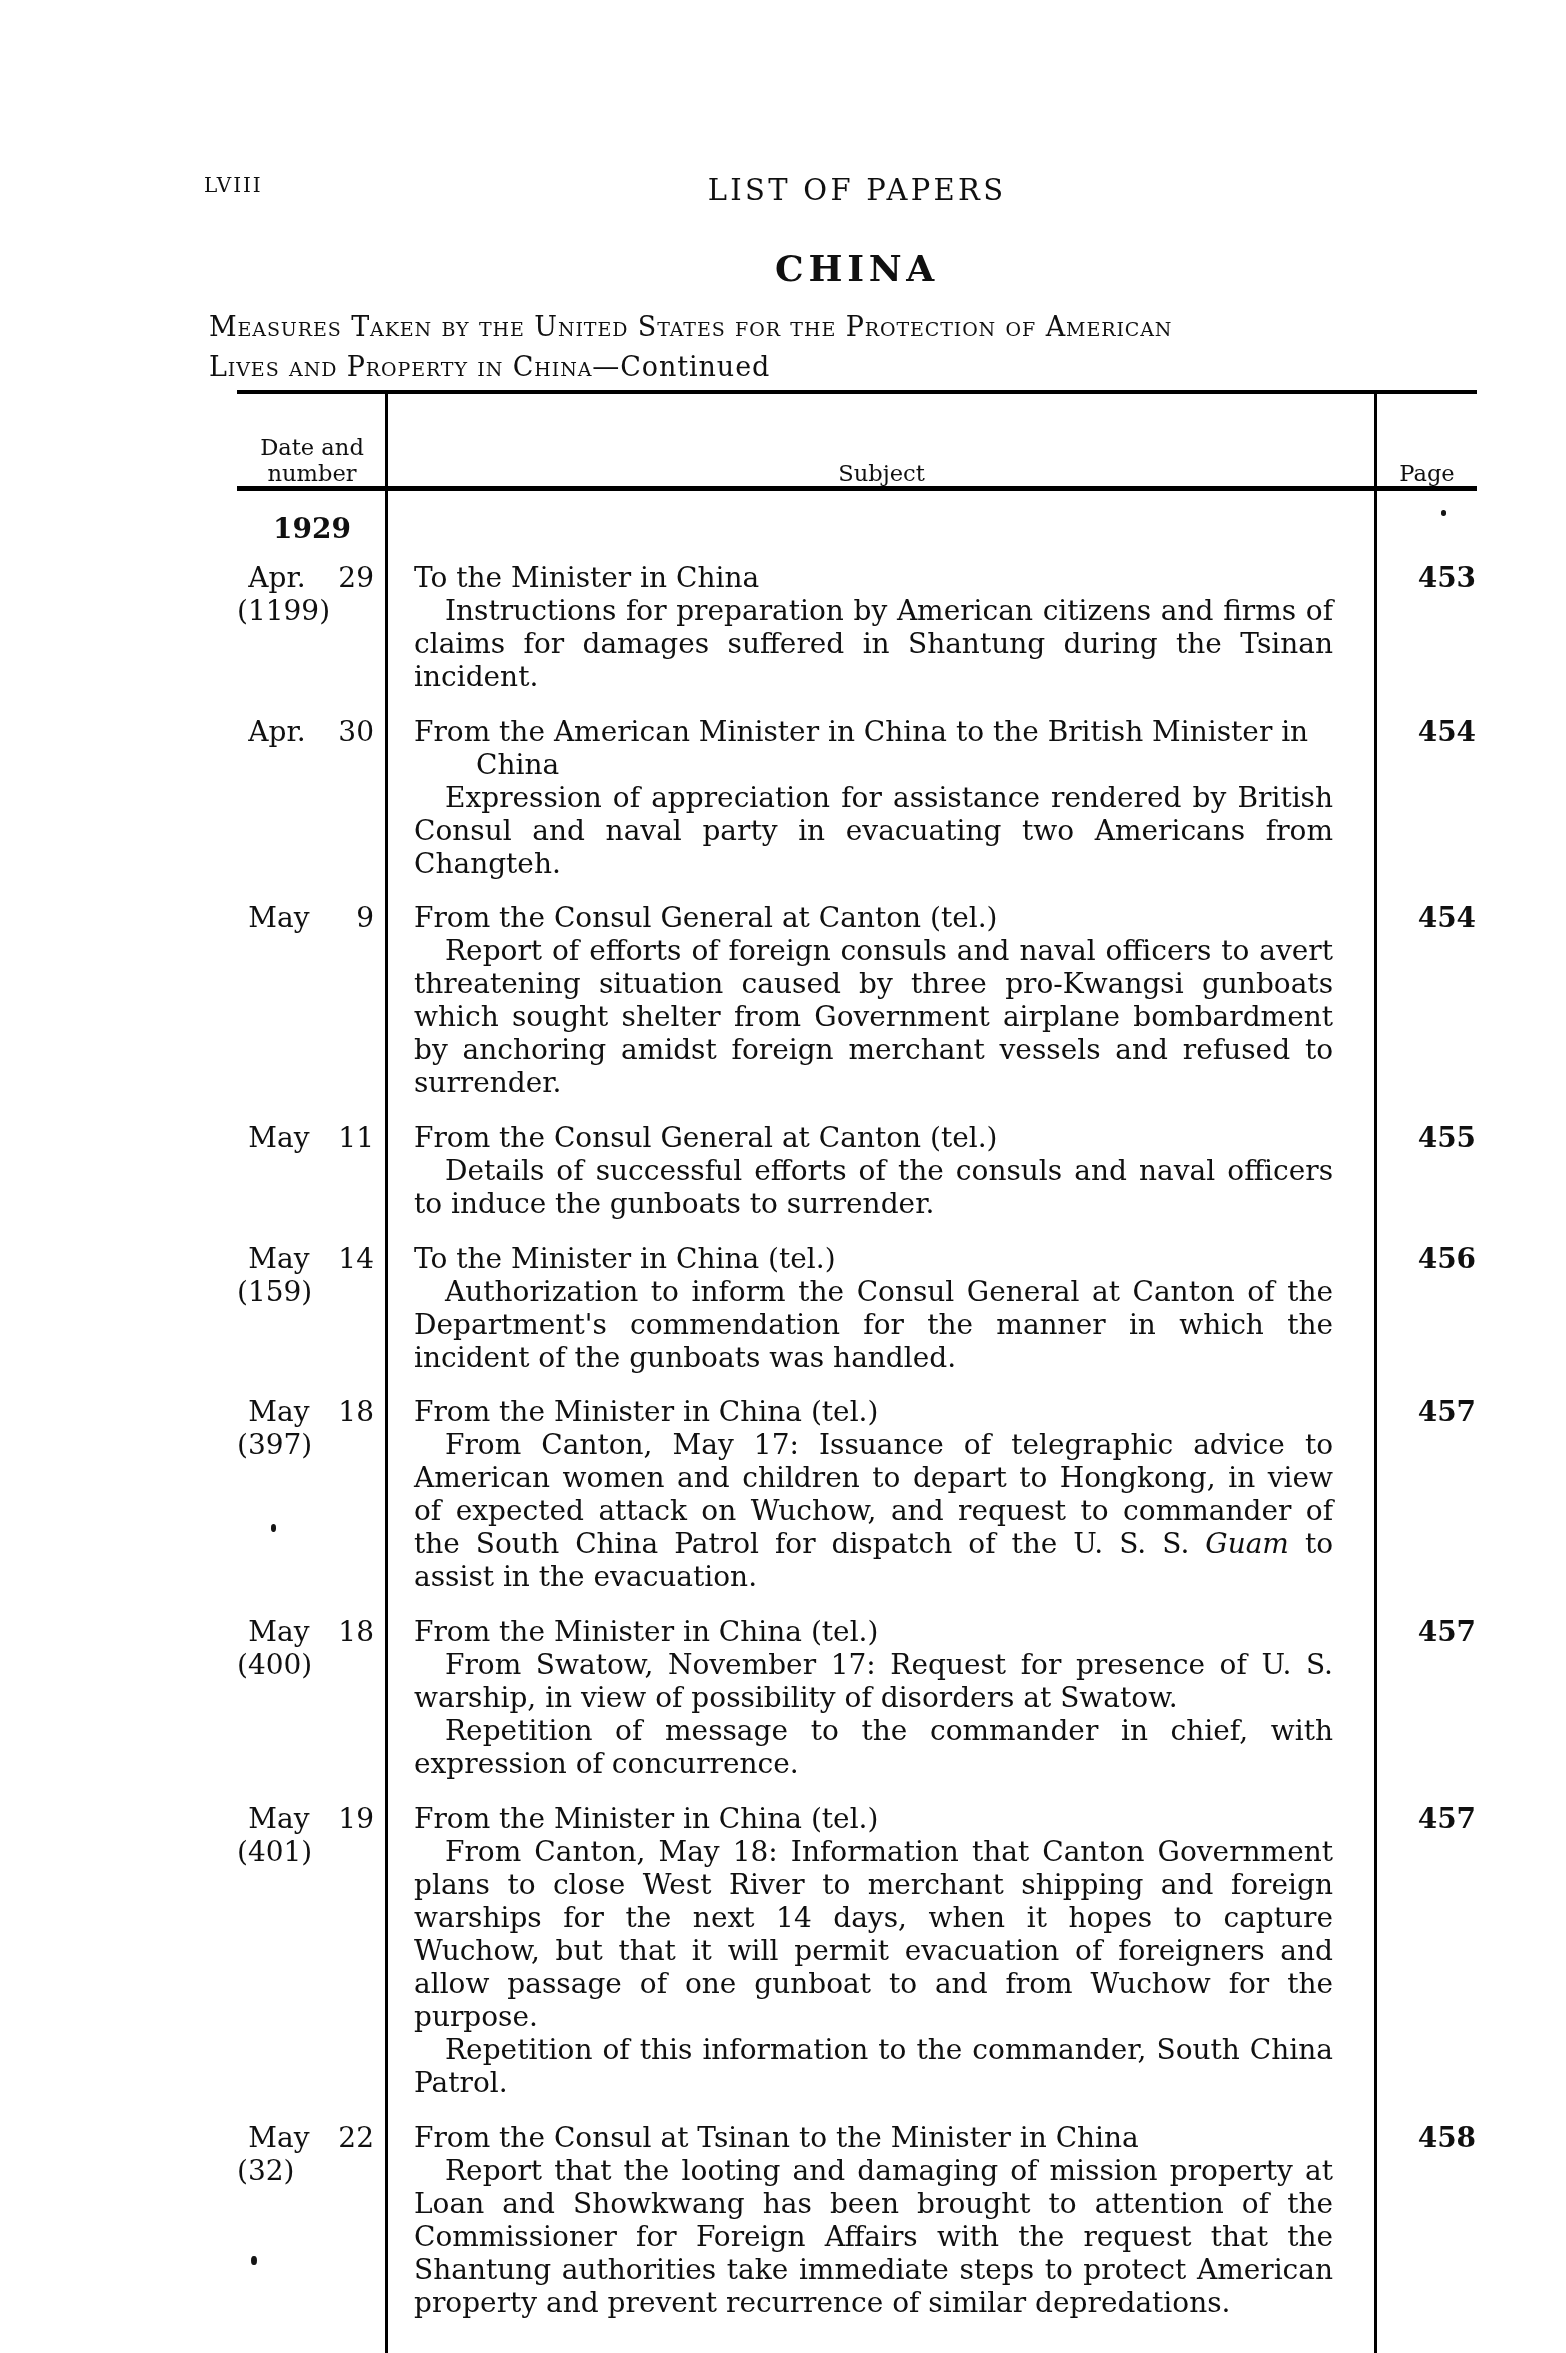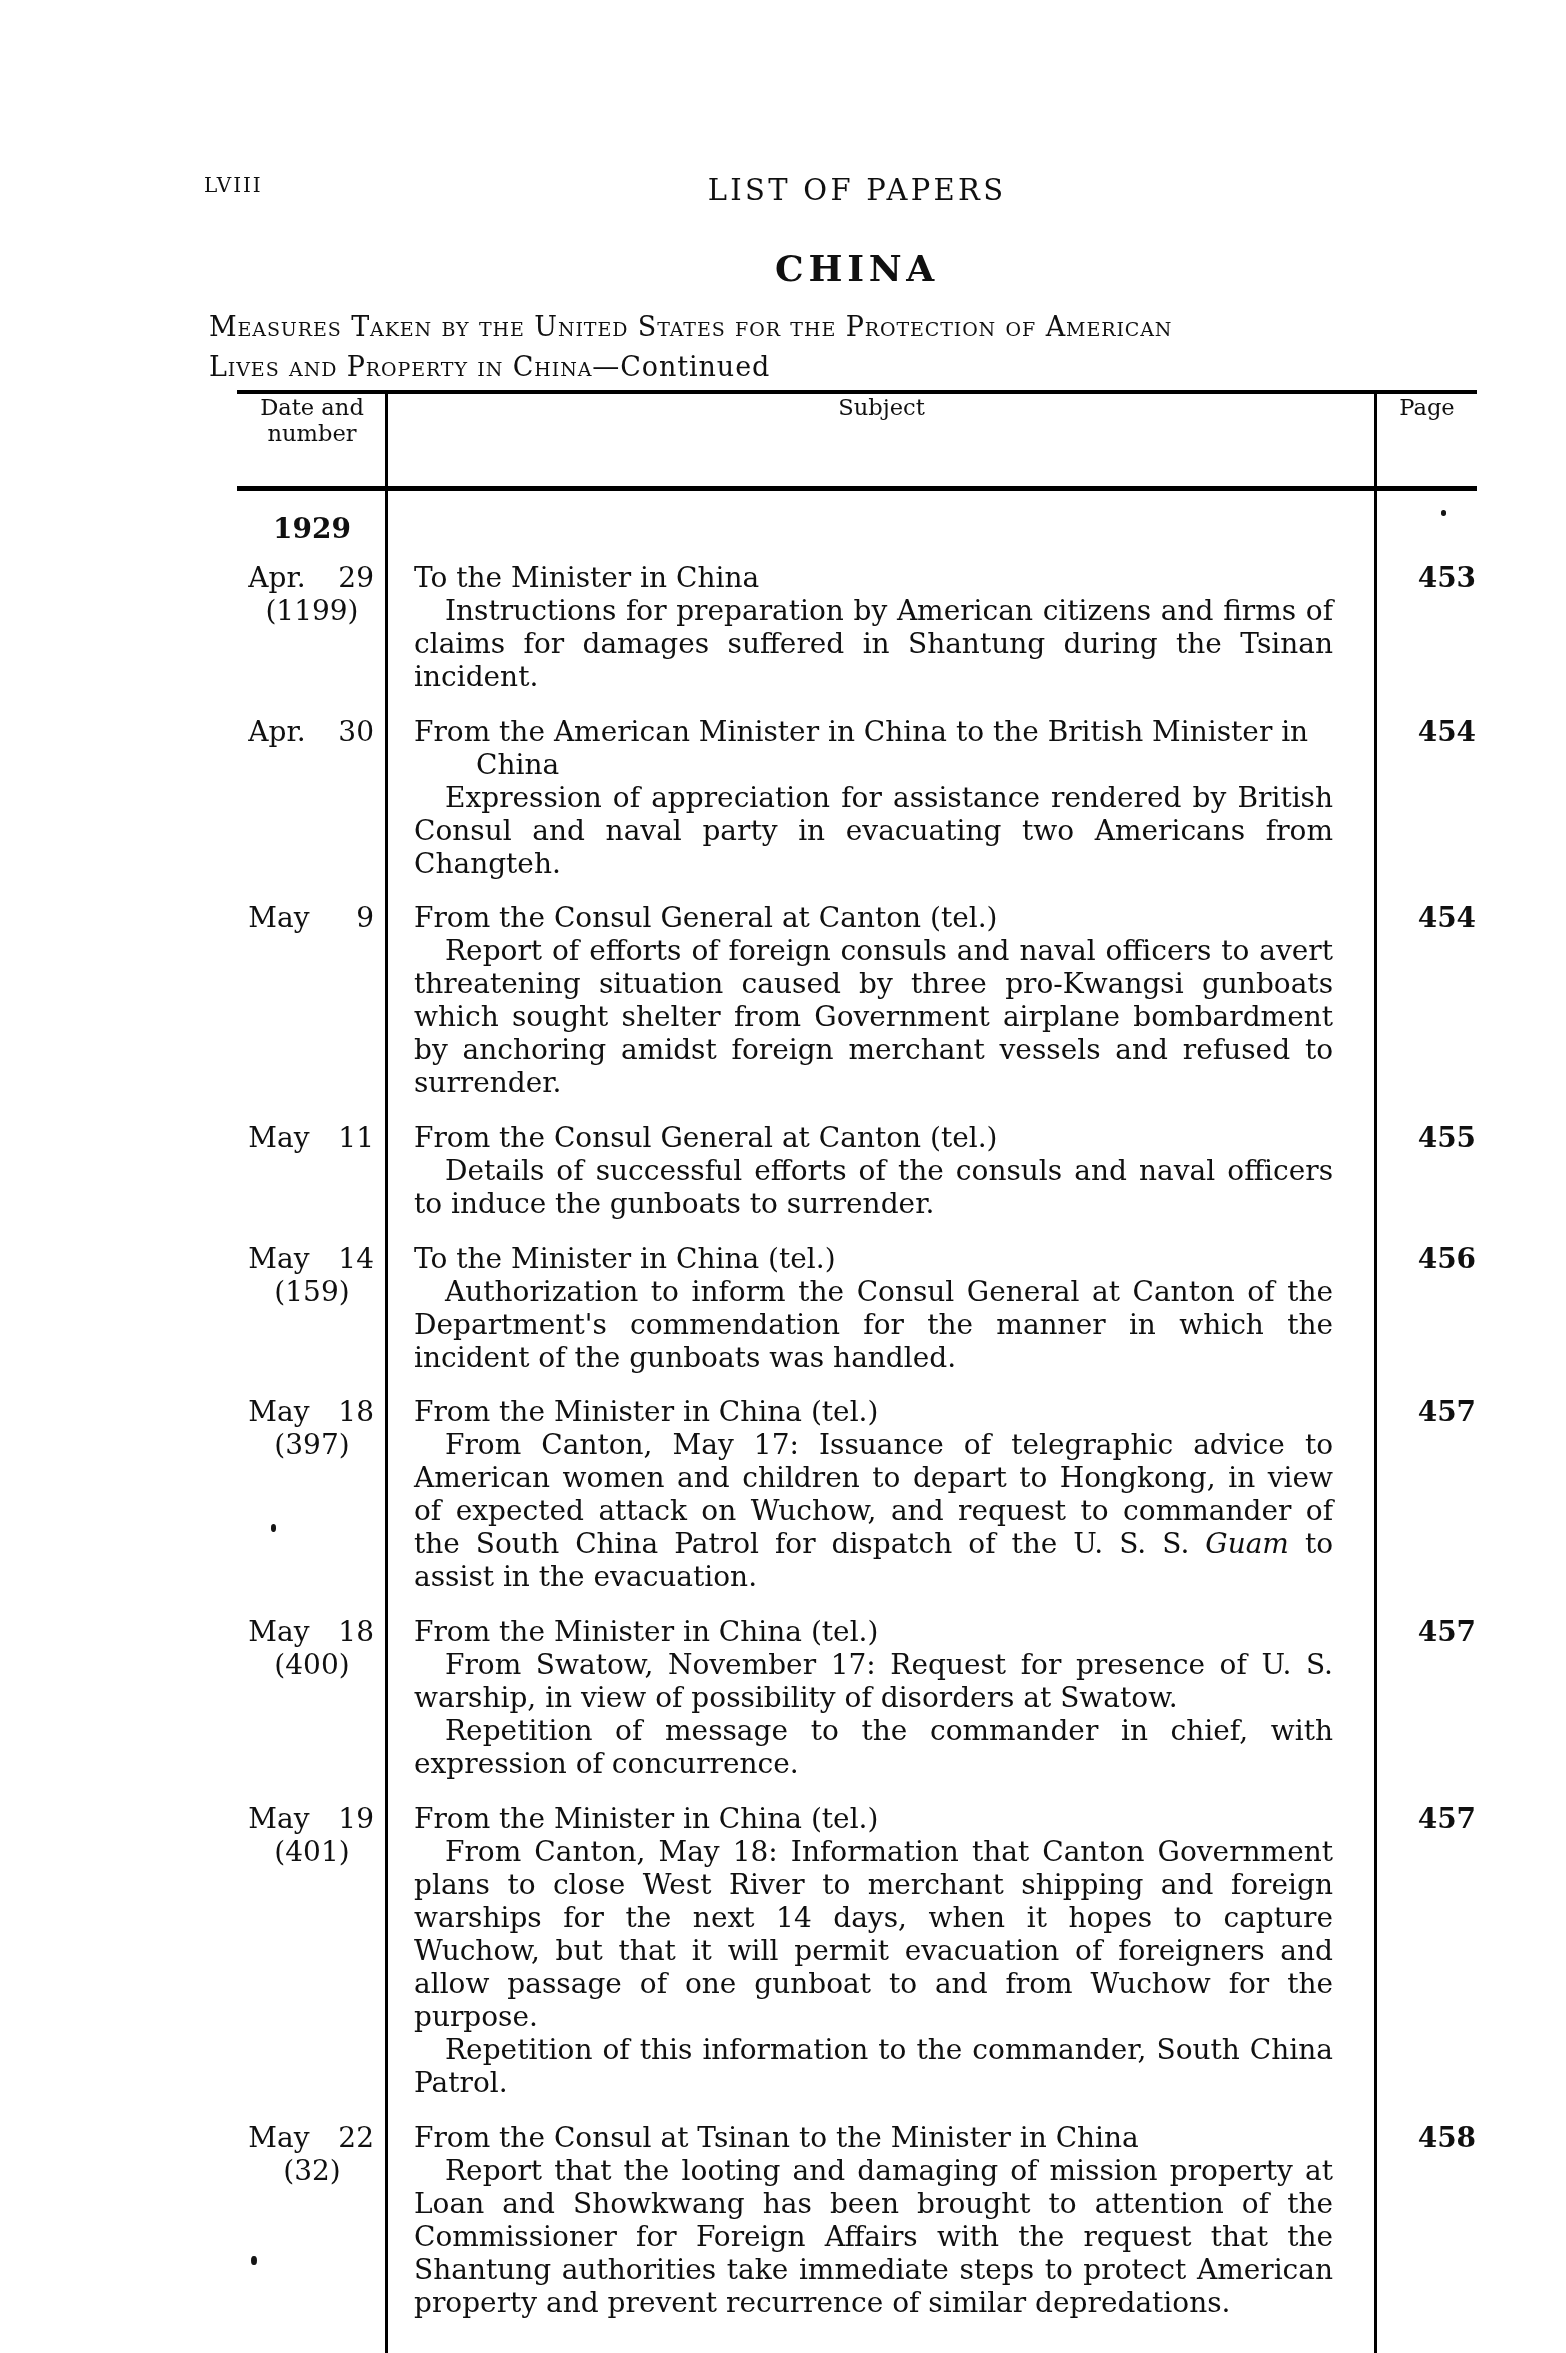--- a/index.html
+++ b/index.html
@@ -74,21 +74,21 @@
     width: 2.8px;
     background: #000;
   }
   .vline-1 { left: 148px; }
   .vline-2 { left: 1137px; }
 
   .thead {
     display: flex;
     height: 92px;
     border-bottom: 5.6px solid #000;
-    align-items: flex-start;
+    align-items: flex-end;
   }
   .th {
     text-align: center;
     font-size: 22.6px;
     line-height: 26px;
   }
   .th-date { width: 150px; flex: none; }
   .th-date span { display: inline-block; width: 113px; }
   .th-subject { width: 989px; flex: none; }
   .th-page { width: 102px; flex: none; }
@@ -101,21 +101,21 @@
     margin-bottom: 16px;
   }
   .row { display: flex; margin-bottom: 21.7px; }
   .row:last-child { margin-bottom: 0; }
   .cell-date { width: 150px; flex: none; }
   .date-line {
     display: flex;
     justify-content: space-between;
     margin: 0 13px 0 11.3px;
   }
-  .doc-number { text-align: center; }
+  .doc-number { }
   .cell-subject {
     width: 989px;
     flex: none;
     box-sizing: border-box;
     padding: 0 43px 0 27px;
   }
   .subject-title {
     padding-left: 62px;
     text-indent: -62px;
   }

